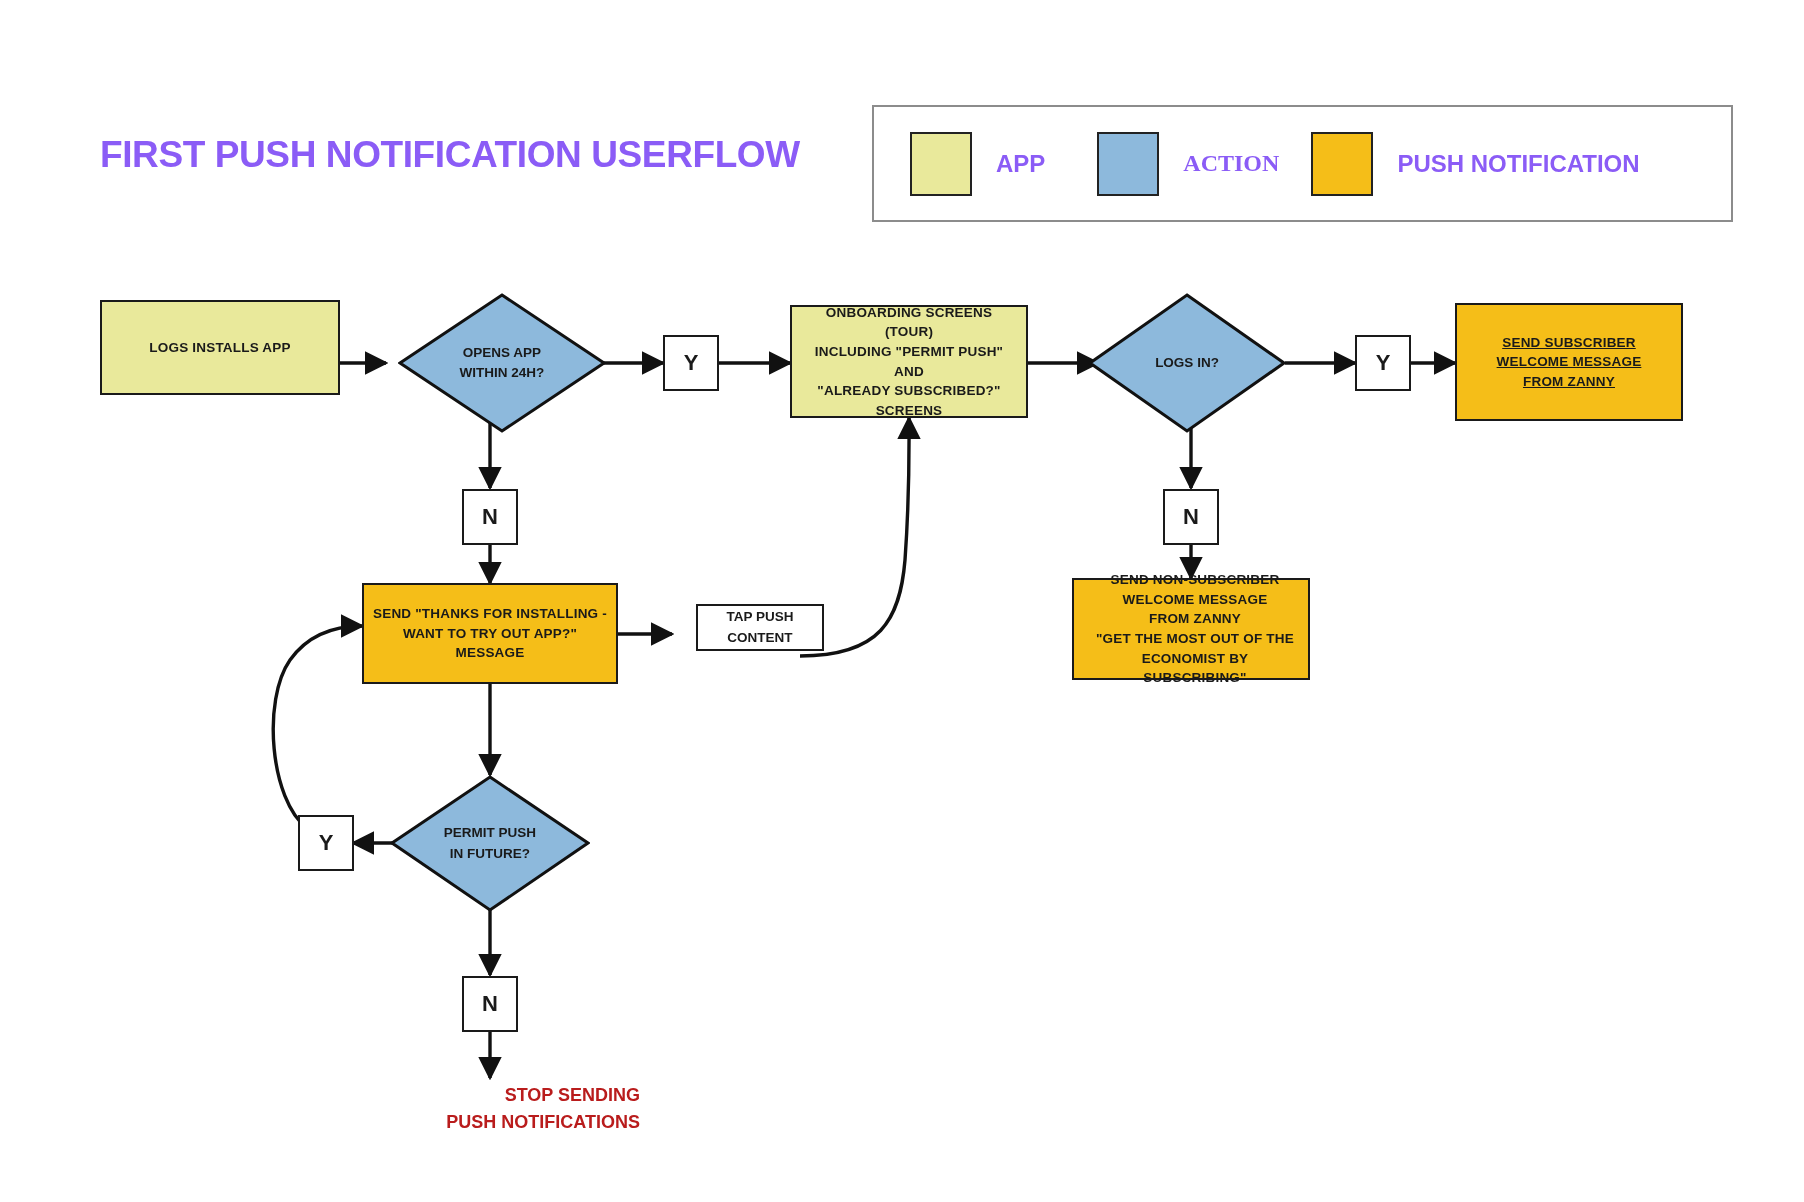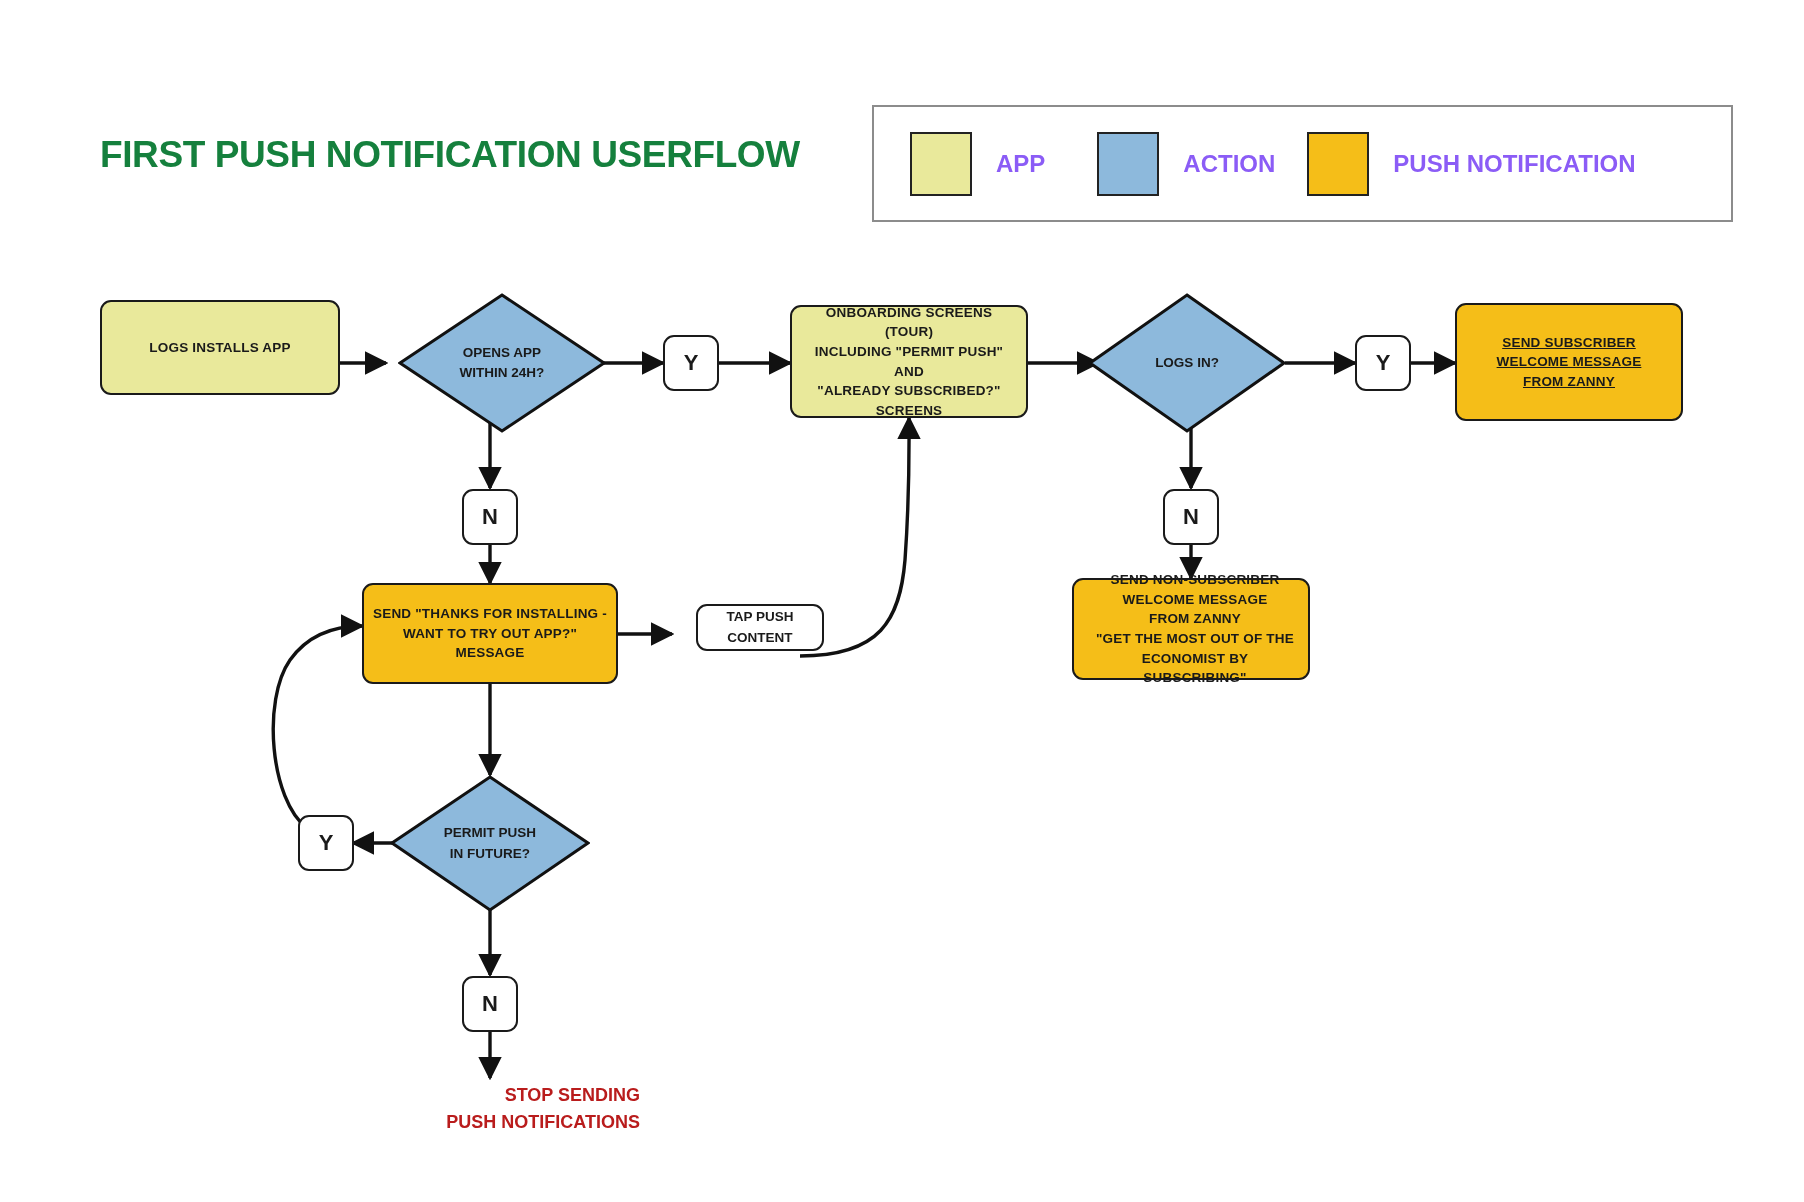--- a/index.html
+++ b/index.html
@@ -1,30 +1,30 @@
 <!DOCTYPE html>
 <html><head>
 <meta charset="utf-8">
 <style>
   html,body{margin:0;padding:0;background:#ffffff;}
   body{width:1804px;height:1202px;position:relative;overflow:hidden;
        font-family:"Liberation Sans",sans-serif;color:#1a1a1a;}
   #canvas{position:absolute;left:0;top:0;width:1804px;height:1202px;}
   .title{position:absolute;left:100px;top:134px;font-size:37px;font-weight:bold;
-         letter-spacing:-0.4px;color:#15803d;white-space:nowrap;}
+         letter-spacing:-0.4px;color:#8b5cf6;white-space:nowrap;}
   .legend{position:absolute;left:872px;top:105px;width:861px;height:117px;
           background:#ffffff;border:2px solid #8c8c8c;box-sizing:border-box;
           display:flex;align-items:center;}
   .legend-item{display:flex;align-items:center;margin-left:22px;}
   .legend-item:first-child{margin-left:36px;}
   .swatch{width:62px;height:64px;border:2px solid #222;box-sizing:border-box;}
   .legend-label{font-size:24px;font-weight:bold;margin-left:24px;color:#8b5cf6;
                 white-space:nowrap;}
   .node{position:absolute;box-sizing:border-box;display:flex;align-items:center;
-        justify-content:center;text-align:center;border-radius:11px;}
+        justify-content:center;text-align:center;}
   .box{border:2.5px solid #1a1a1a;}
   .box .lbl{font-size:13.5px;font-weight:bold;line-height:1.45;
             letter-spacing:0.2px;padding:0 8px;}
   .app{background:#E9E99B;}
   .push{background:#F5BE18;}
   .jbox{background:#ffffff;border:2.5px solid #1a1a1a;}
   .jbox .lbl{font-size:22px;font-weight:bold;}
   .small .lbl{font-size:13.5px;font-weight:bold;line-height:1.5;}
   .dia{position:absolute;}
   .dia svg{position:absolute;left:0;top:0;}
@@ -81,21 +81,21 @@
   </g>
 </svg>
 
 <div class="title">FIRST PUSH NOTIFICATION USERFLOW</div>
 
 <div class="legend">
   <div class="legend-item">
     <div class="swatch" style="background:#E9E99B;"></div>
     <div class="legend-label">APP</div>
   </div>
-  <div class="legend-item" style="margin-left:52px;">
+  <div class="legend-item" style="margin-left:52px;font-family:Liberation Serif, serif;">
     <div class="swatch" style="background:#8DB9DC;"></div>
     <div class="legend-label">ACTION</div>
   </div>
   <div class="legend-item" style="margin-left:32px;">
     <div class="swatch" style="background:#F5BE18;"></div>
     <div class="legend-label">PUSH NOTIFICATION</div>
   </div>
 </div>
 
 <div class="node box app" style="left:100px;top:300px;width:240px;height:95px;">

